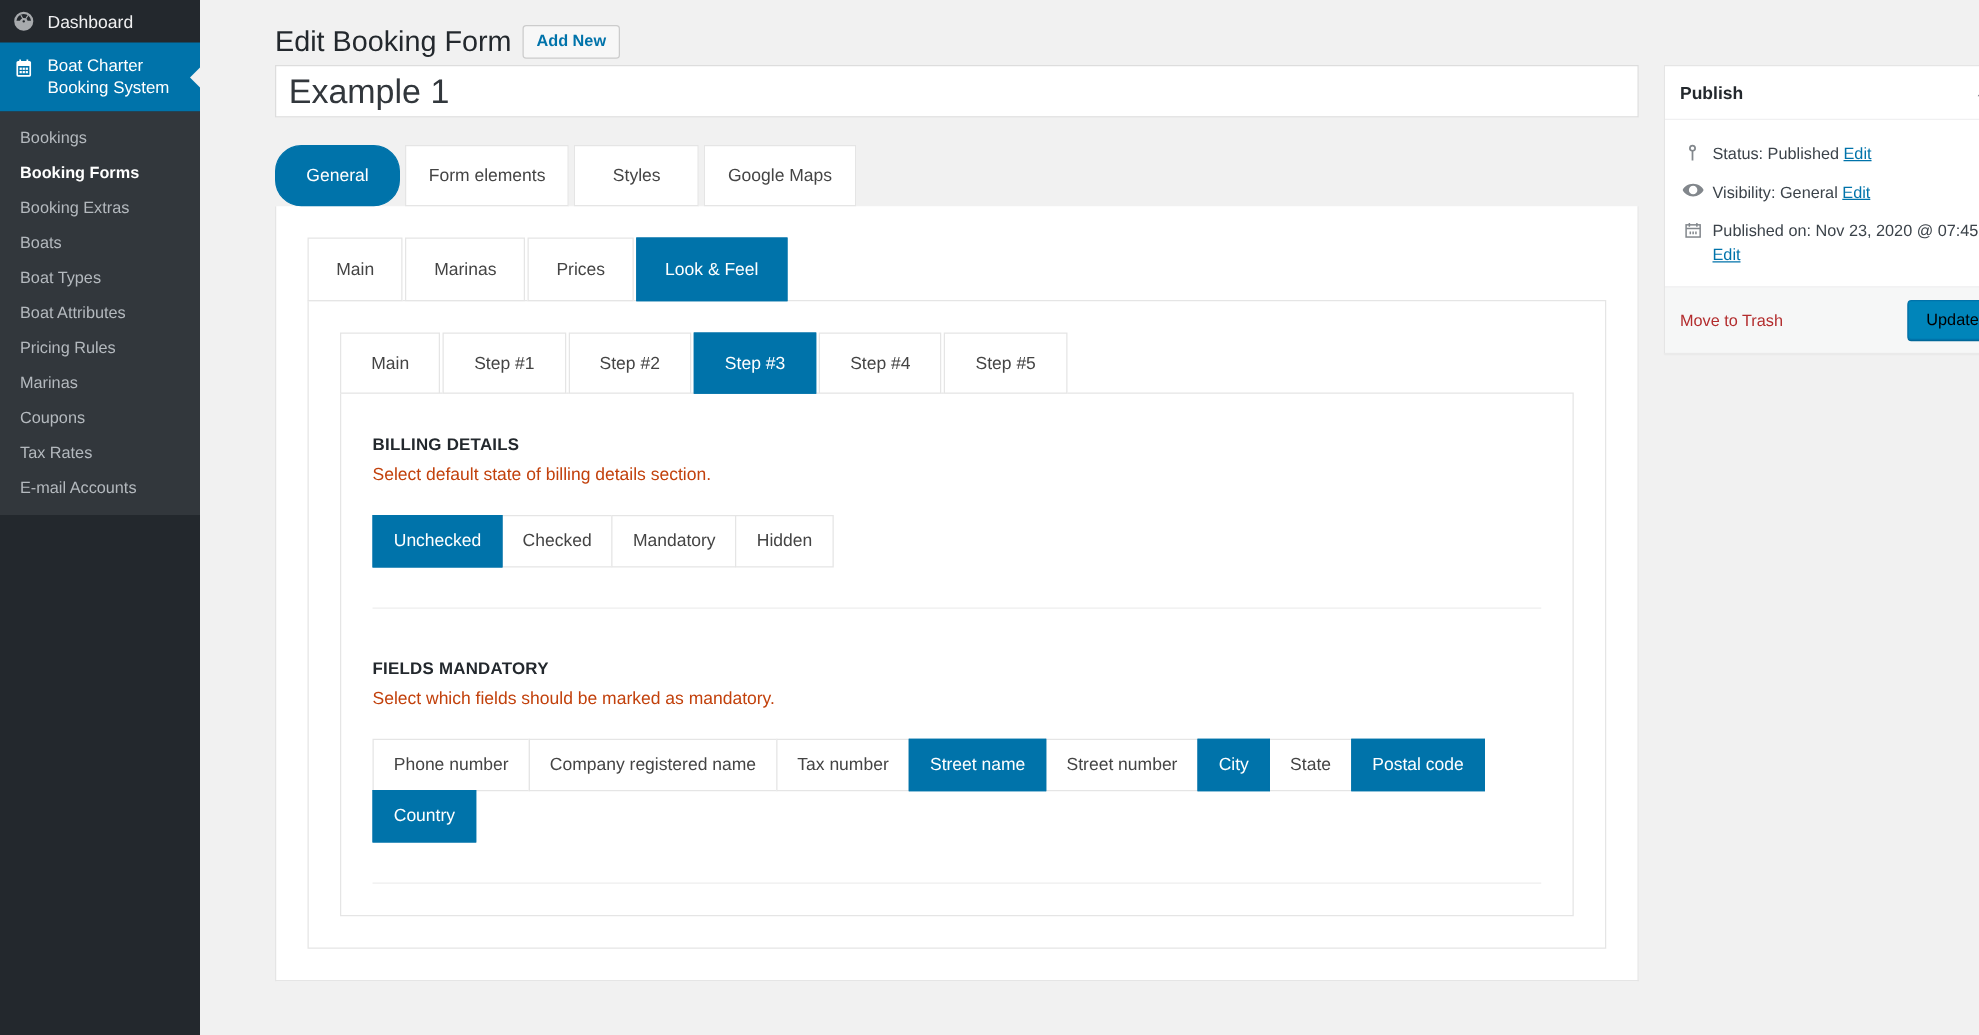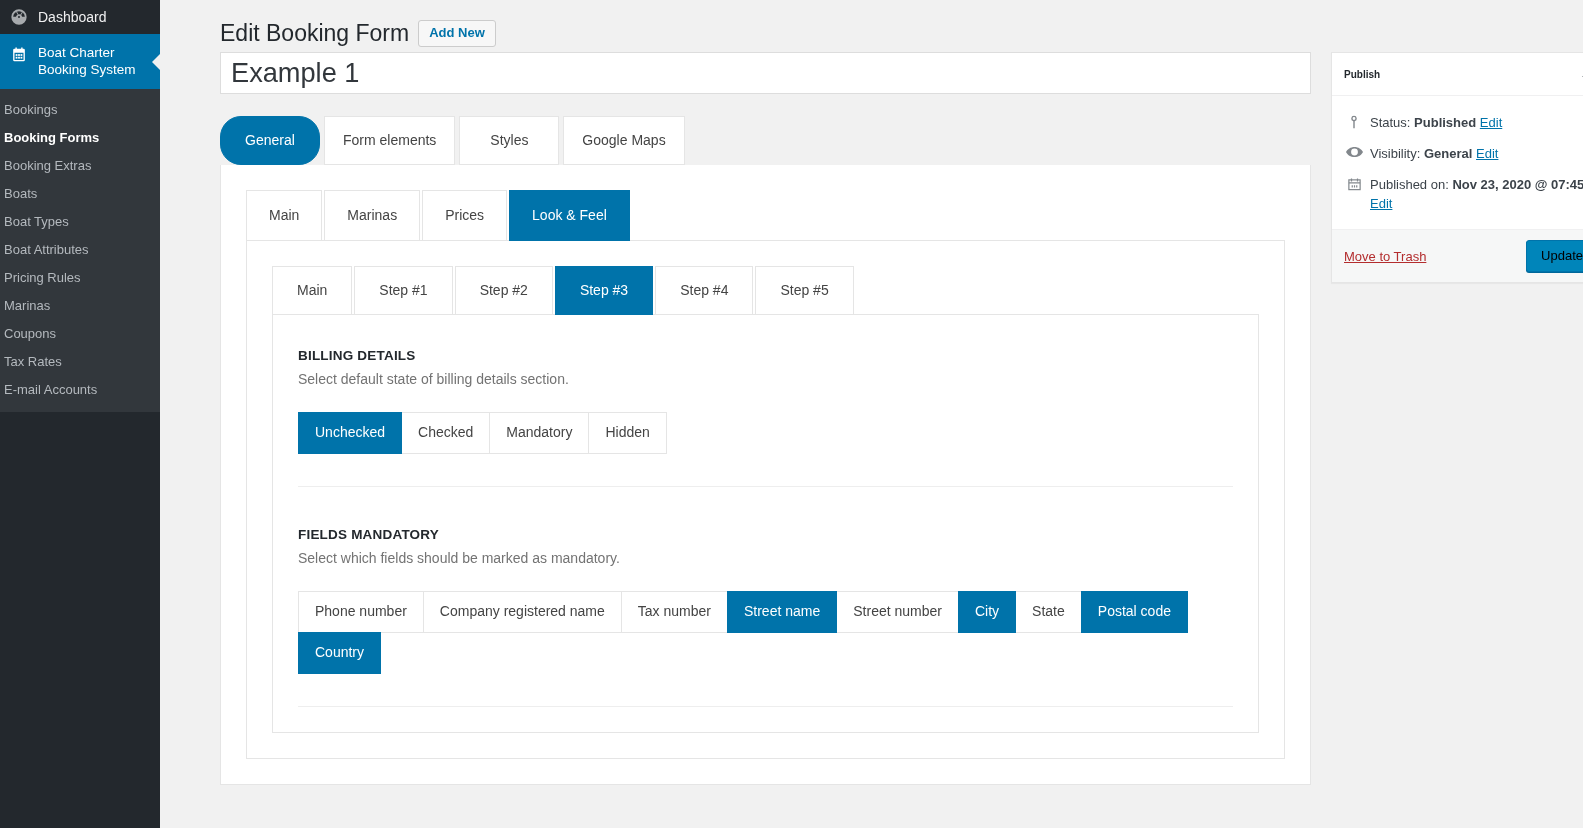--- a/index.html
+++ b/index.html
@@ -35,21 +35,21 @@
   .menu-plugin .ico { width: 20px; height: 20px; margin-right: 9px; flex: 0 0 20px;
                       display: flex; align-items: center; justify-content: center; margin-top: 1px; }
   .menu-plugin::after {
     content: ""; position: absolute; right: 0; top: 50%;
     margin-top: -8px;
     border-style: solid; border-width: 8px 8px 8px 0;
     border-color: transparent #f1f1f1 transparent transparent;
   }
   .submenu { padding: 7px 0 8px 0; background: #32373c; }
   .submenu .sub-item {
-    display: block; padding: 6px 0 6px 4px;
+    display: block; padding: 6px 0 6px 16px;
     font-size: 13px; color: #b4b9be; line-height: 16px;
   }
   .submenu .sub-item.current { color: #fff; font-weight: bold; }
   .sidebar-fill { position: absolute; left:0; top:0; width:160px; height:828px; background:#23282d; z-index:-1; }
 
   
   #wpbody {
     position: absolute; left: 160px; top: 0;
     width: 1423px; height: 791px;
     background: #f1f1f1;
@@ -148,21 +148,21 @@
   }
 
   
   .section { }
   .section-title {
     font-size: 13.5px; font-weight: bold; letter-spacing: .2px;
     color: #23282d; text-transform: uppercase;
     margin: 8px 0 0 0;
   }
   .section-desc {
-    font-size: 14px; color: #737373; margin: 7px 0 0 0; line-height: 19px;
+    font-size: 14px; color: #c2410c; margin: 7px 0 0 0; line-height: 19px;
   }
   .btn-group { display: flex; flex-wrap: wrap; margin-top: 23px; }
   .btn-group .opt {
     padding: 11px 16px 12px 16px;
     font-size: 14px; line-height: 17px;
     background: #fff; color: #444;
     border: 1px solid #e5e5e5;
     margin: 0 -1px -1px 0;
     cursor: pointer; white-space: nowrap;
     position: relative;
@@ -170,35 +170,35 @@
   .btn-group .opt.on { background: #0073aa; color: #fff; border-color: #0073aa; z-index: 2; }
   .divider { height: 1px; background: #eee; margin: 33px 0 0 0; }
   .sec-gap { height: 32px; }
 
   
   .postbox { background: #fff; border: 1px solid #e5e5e5; box-shadow: 0 1px 1px rgba(0,0,0,.04); }
   .postbox-header {
     display: flex; align-items: center; justify-content: space-between;
     padding: 11px 12px 11px 12px; border-bottom: 1px solid #f0f0f1;
   }
-  .postbox-title { font-size: 10px; font-weight: bold; color: #23282d; line-height: 17px; }
+  .postbox-title { font-size: 14px; font-weight: bold; color: #23282d; line-height: 17px; }
   .toggle-ind { width: 20px; height: 20px; display:flex; align-items:center; justify-content:center; cursor: pointer; }
   .minor-publishing { padding: 11px 12px 10px 12px; }
   .misc-pub {
     display: flex; align-items: flex-start;
     padding: 6px 0 6px 0; font-size: 13px; color: #3c434a; line-height: 19px;
   }
   .misc-pub .mico { width: 20px; flex: 0 0 20px; margin-right: 6px; display: flex; justify-content: center; align-items: center; padding-top: 1px; }
-  .misc-pub b { font-weight: 700; }
+  .misc-pub b { font-weight: 400; }
   .misc-pub a, .edit-link { color: #0073aa; text-decoration: underline; cursor: pointer; }
   .major-publishing {
     display: flex; align-items: center; justify-content: space-between;
     padding: 10px 12px; border-top: 1px solid #f0f0f1; background: #f6f7f7;
   }
-  .trash-link { color: #b32d2e; text-decoration: underline; font-size: 13px; cursor: pointer; }
+  .trash-link { color: #b32d2e; font-size: 13px; cursor: pointer; }
   .button-primary {
     background: #0085ba; border: 1px solid #0073aa;
     color: #000000; font-size: 13px; line-height: 17px;
     padding: 6px 14px 7px 14px; border-radius: 3px;
     cursor: pointer; font-family: "Liberation Sans", sans-serif;
     box-shadow: 0 1px 0 #006799;
   }
 </style>
 </head>
 <body>

